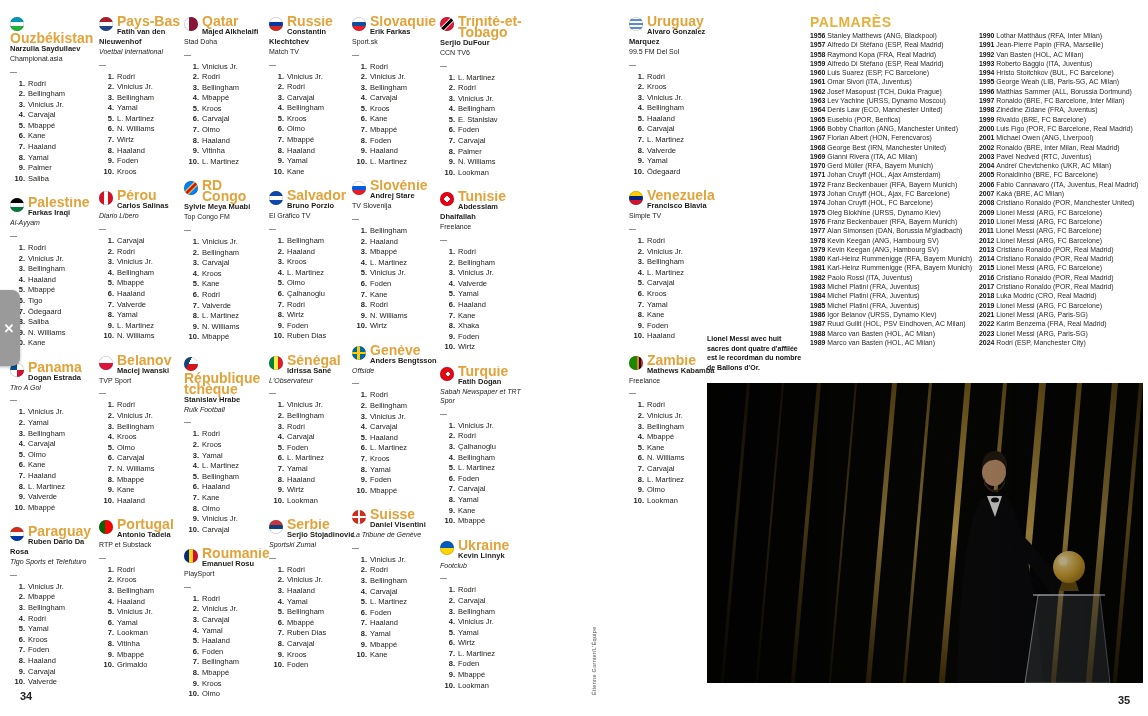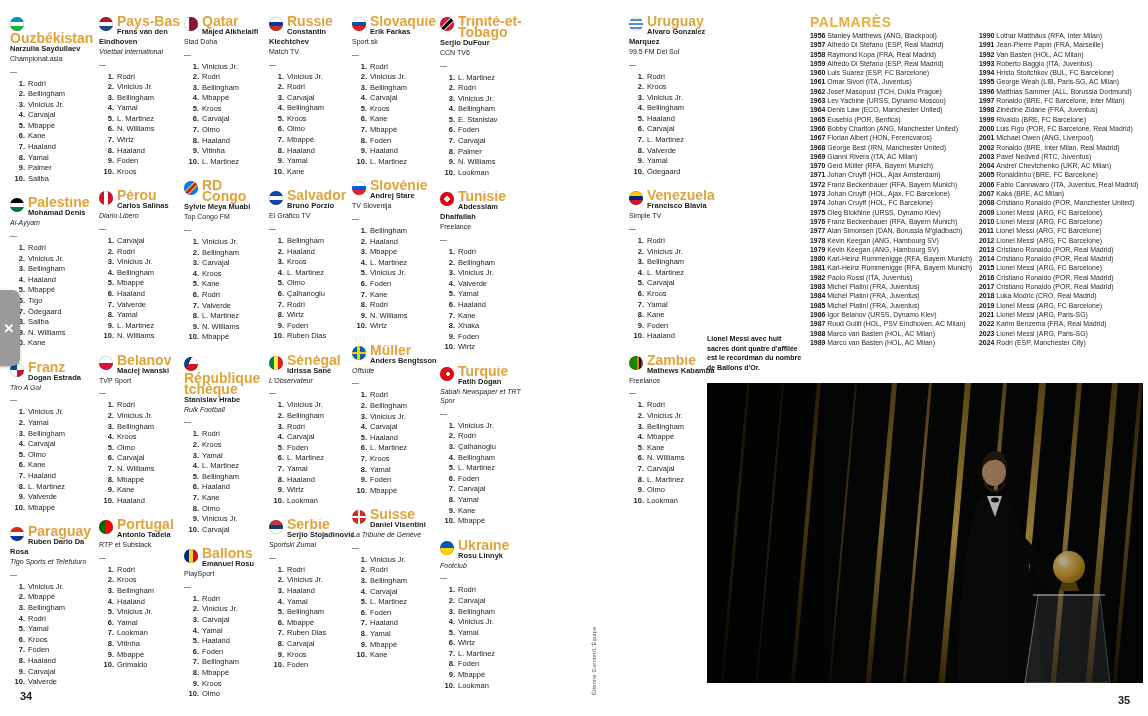--- a/index.html
+++ b/index.html
@@ -87,21 +87,21 @@
         </div>
         <div class="vrow">
           <span class="n" style="font-weight: bold;">10.</span>
           <span>Saliba</span>
         </div>
       </div>
     </div>
     <div class="blk">
       <span class="flag" style="background: linear-gradient(rgb(0, 0, 0) 33%, rgb(255, 255, 255) 33%, rgb(255, 255, 255) 66%, rgb(0, 122, 61) 66%);"></span>
       <div class="country">Palestine</div>
-      <div class="journ">Mohamad Denis</div>
+      <div class="journ">Farkas Iraqi</div>
       <div class="outlet it">Al-Ayyam</div>
       <div class="dash">—</div>
       <div class="votes">
         <div class="vrow">
           <span class="n" style="font-weight: bold;">1.</span>
           <span>Rodri</span>
         </div>
         <div class="vrow">
           <span class="n" style="font-weight: bold;">2.</span>
           <span>Vinicius Jr.</span>
@@ -135,21 +135,21 @@
           <span>N. Williams</span>
         </div>
         <div class="vrow">
           <span class="n" style="font-weight: bold;">10.</span>
           <span>Kane</span>
         </div>
       </div>
     </div>
     <div class="blk">
       <span class="flag" style="background: conic-gradient(rgb(255, 255, 255) 0deg, rgb(255, 255, 255) 25%, rgb(210, 16, 52) 25%, rgb(210, 16, 52) 50%, rgb(255, 255, 255) 50%, rgb(255, 255, 255) 75%, rgb(0, 82, 147) 75%);"></span>
-      <div class="country">Franz</div>
+      <div class="country">Panama</div>
       <div class="journ">Dogan Estrada</div>
       <div class="outlet it">Tiro A Gol</div>
       <div class="dash">—</div>
       <div class="votes">
         <div class="vrow">
           <span class="n" style="font-weight: bold;">1.</span>
           <span>Vinicius Jr.</span>
         </div>
         <div class="vrow">
           <span class="n" style="font-weight: bold;">2.</span>
@@ -236,21 +236,21 @@
           <span class="n" style="font-weight: bold;">10.</span>
           <span>Valverde</span>
         </div>
       </div>
     </div>
   </div>
 <div class="col c2">
     <div class="blk">
       <span class="flag" style="background: linear-gradient(rgb(174, 28, 40) 33%, rgb(255, 255, 255) 33%, rgb(255, 255, 255) 66%, rgb(33, 70, 139) 66%);"></span>
       <div class="country">Pays-Bas</div>
-      <div class="journ">Frans van den Eindhoven</div>
+      <div class="journ">Fatih van den Nieuwenhof</div>
       <div class="outlet it">Voetbal International</div>
       <div class="dash">—</div>
       <div class="votes">
         <div class="vrow">
           <span class="n" style="font-weight: bold;">1.</span>
           <span>Rodri</span>
         </div>
         <div class="vrow">
           <span class="n" style="font-weight: bold;">2.</span>
           <span>Vinicius Jr.</span>
@@ -580,21 +580,21 @@
           <span>Vinicius Jr.</span>
         </div>
         <div class="vrow">
           <span class="n" style="font-weight: bold;">10.</span>
           <span>Carvajal</span>
         </div>
       </div>
     </div>
     <div class="blk">
       <span class="flag" style="background: linear-gradient(90deg, rgb(0, 43, 127) 33%, rgb(252, 209, 22) 33%, rgb(252, 209, 22) 66%, rgb(206, 17, 38) 66%);"></span>
-      <div class="country">Ballons</div>
+      <div class="country">Roumanie</div>
       <div class="journ">Emanuel Rosu</div>
       <div class="outlet">PlaySport</div>
       <div class="dash">—</div>
       <div class="votes">
         <div class="vrow">
           <span class="n" style="font-weight: bold;">1.</span>
           <span>Rodri</span>
         </div>
         <div class="vrow">
           <span class="n" style="font-weight: bold;">2.</span>
@@ -927,21 +927,21 @@
           <span>N. Williams</span>
         </div>
         <div class="vrow">
           <span class="n" style="font-weight: bold;">10.</span>
           <span>Wirtz</span>
         </div>
       </div>
     </div>
     <div class="blk">
       <span class="flag" style="background: linear-gradient(90deg, rgba(0, 0, 0, 0) 36%, rgb(254, 204, 2) 36%, rgb(254, 204, 2) 56%, rgba(0, 0, 0, 0) 56%), linear-gradient(rgb(0, 106, 167) 40%, rgb(254, 204, 2) 40%, rgb(254, 204, 2) 60%, rgb(0, 106, 167) 60%);"></span>
-      <div class="country">Müller</div>
+      <div class="country">Genève</div>
       <div class="journ">Anders Bengtsson</div>
       <div class="outlet it">Offside</div>
       <div class="dash">—</div>
       <div class="votes">
         <div class="vrow">
           <span class="n" style="font-weight: bold;">1.</span>
           <span>Rodri</span>
         </div>
         <div class="vrow">
           <span class="n" style="font-weight: bold;">2.</span>
@@ -1175,21 +1175,21 @@
         </div>
         <div class="vrow">
           <span class="n" style="font-weight: bold;">10.</span>
           <span>Mbappé</span>
         </div>
       </div>
     </div>
     <div class="blk">
       <span class="flag" style="background: linear-gradient(rgb(0, 91, 187) 50%, rgb(255, 213, 0) 50%);"></span>
       <div class="country">Ukraine</div>
-      <div class="journ">Rosu Linnyk</div>
+      <div class="journ">Kevin Linnyk</div>
       <div class="outlet it">Footclub</div>
       <div class="dash">—</div>
       <div class="votes">
         <div class="vrow">
           <span class="n" style="font-weight: bold;">1.</span>
           <span>Rodri</span>
         </div>
         <div class="vrow">
           <span class="n" style="font-weight: bold;">2.</span>
           <span>Carvajal</span>

